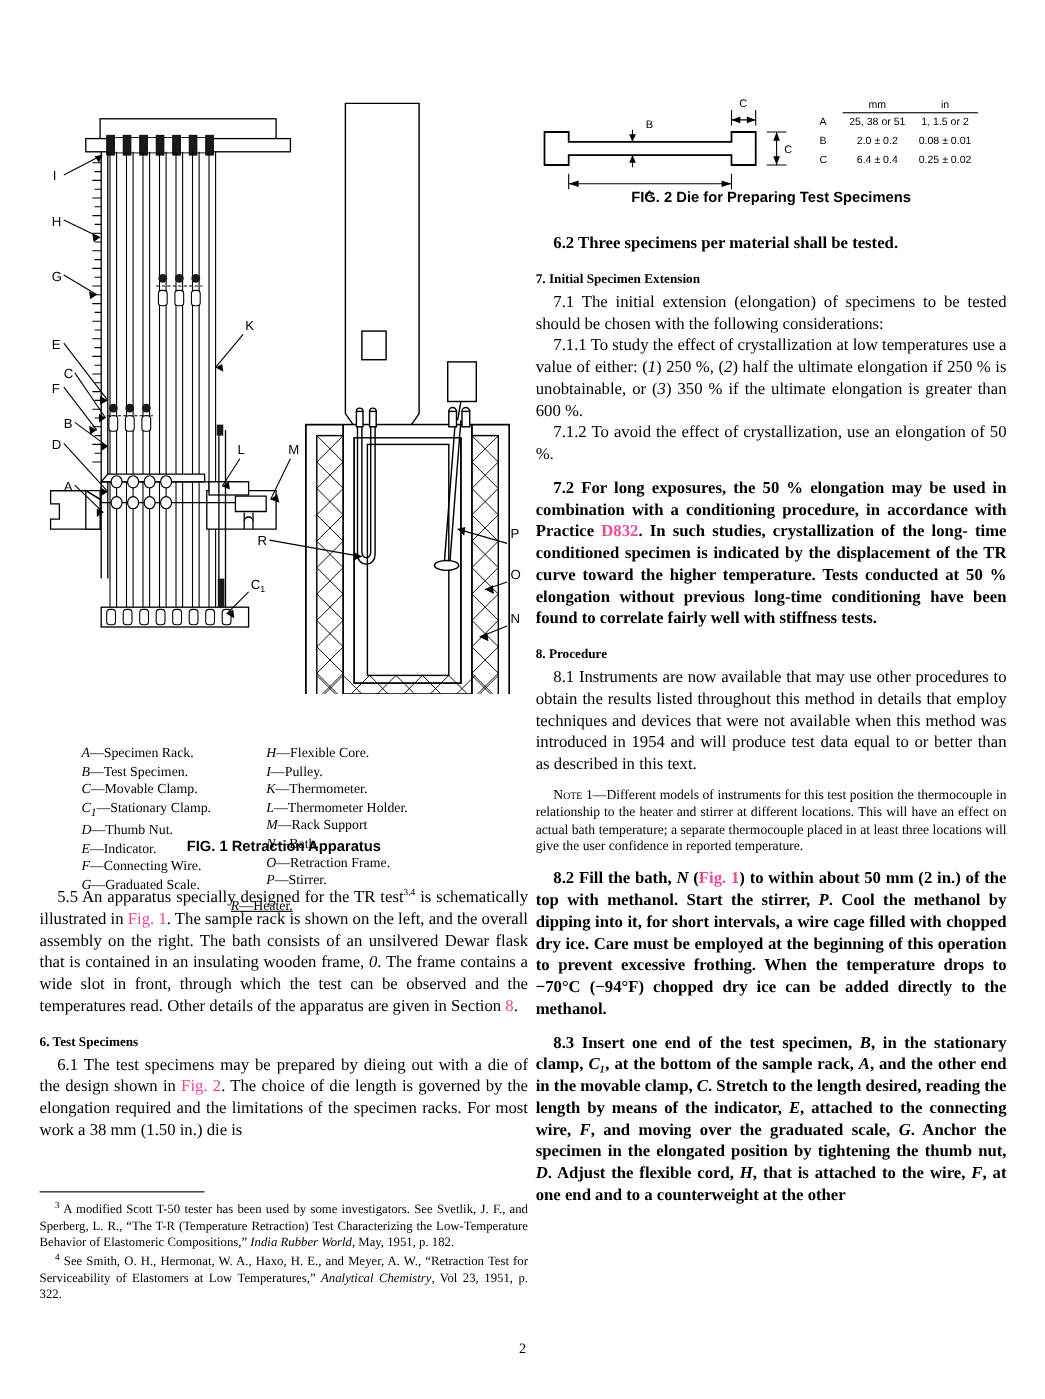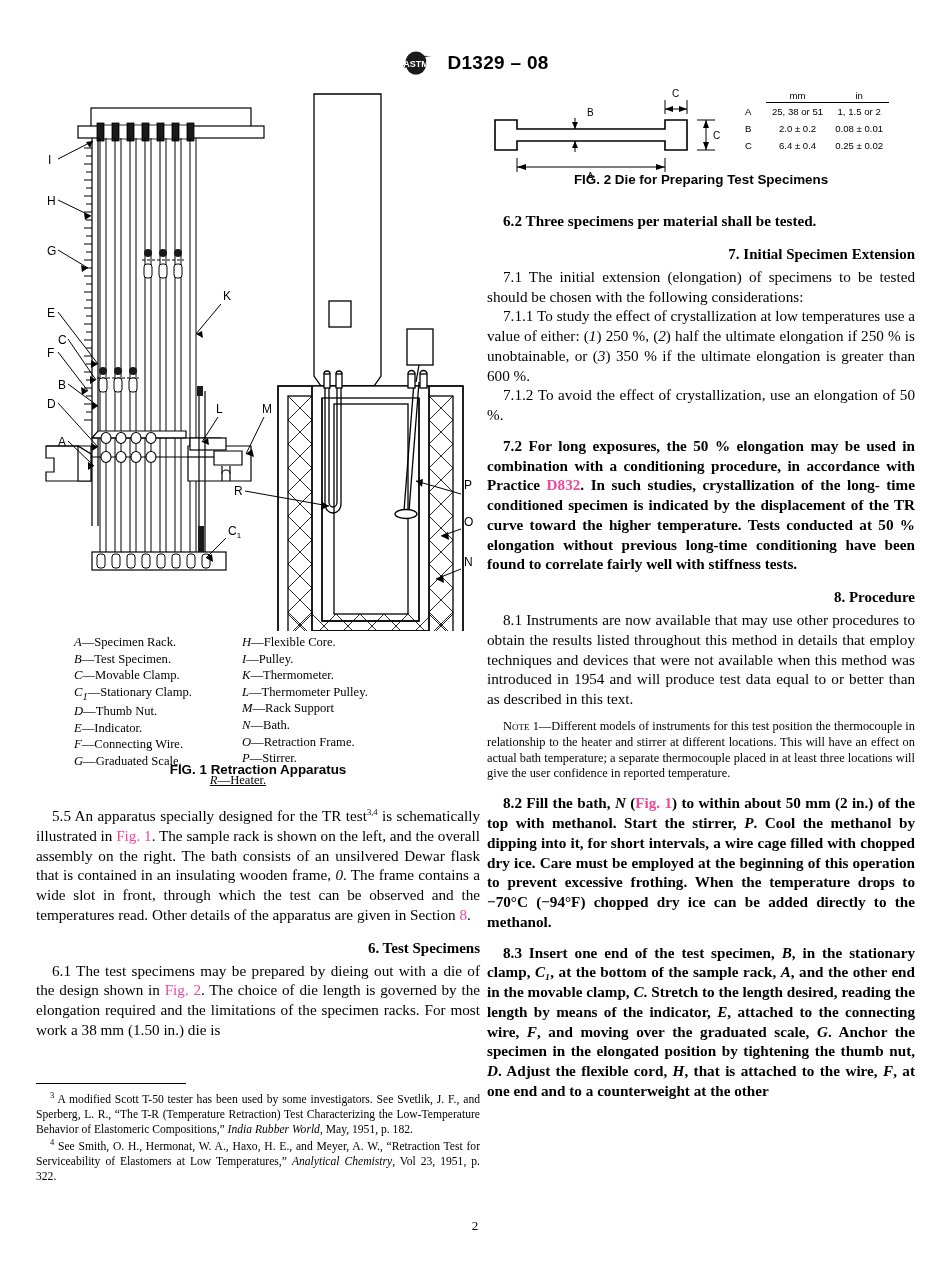--- a/index.html
+++ b/index.html
@@ -50,25 +50,24 @@
     margin: 0 0 0 0;
     font-size: 15.2px;
     line-height: 1.30;
     text-align: justify;
     text-indent: 16px;
     hyphens: auto;
   }
   p.body.cont { text-indent: 0; }
   p.spaced { margin-top: 11px; font-weight: bold; }
   h3.sec {
-    font-size: 15px;
+    font-size: 12px;
     font-weight: bold;
     margin: 15px 0 4px 0;
     text-indent: 0;
-    text-align: right;
   }
   p.note {
     margin: 10px 0 0 0;
     font-size: 12.4px;
     line-height: 1.28;
     text-align: justify;
     text-indent: 16px;
   }
   .smallcaps { font-variant: small-caps; }
   .ital { font-style: italic; }
@@ -117,21 +116,21 @@
     left: 0;
     top: 548px;
     width: 444px;
     font-size: 12.6px;
     line-height: 1.32;
   }
   .legend-cols {
     display: flex;
     padding-left: 38px;
   }
-  .legend-col { width: 168px; }
+  .legend-col { width: 168px; margin-top: 42px; }
   .legend-center {
     text-align: center;
     padding-right: 40px;
     margin-top: 2px;
     text-decoration: underline;
   }
   .legend-col div, .legend-center div { white-space: nowrap; }
   .lit { font-style: italic; }
   .fig1-caption {
     position: absolute;
@@ -178,30 +177,20 @@
     border-bottom: 1px solid #000;
     padding: 0 10px 1px 10px;
   }
   .fig2-table th.blank { border-bottom: none; }
 </style>
 </head>
 <body>
 
 <div class="page">
 
-  <div class="header">
-    <span class="astm-logo">
-      <svg width="34" height="30" viewBox="0 0 34 30">
-        <ellipse cx="15" cy="15" rx="10.5" ry="11.5" fill="#1a1a1a"></ellipse>
-        <path d="M2 18 Q15 4 31 9 Q20 6 4 20 Z" fill="#1a1a1a"></path>
-        <text x="15" y="19" font-family="Liberation Sans, sans-serif" font-size="9" fill="#ffffff" text-anchor="middle" font-weight="bold">ASTM</text>
-      </svg>
-    </span>
-    <span class="doc-designation">D1329 – 08</span>
-  </div>
 
   <div class="fig1">
     <svg width="444" height="545" viewBox="0 0 444 545">
       <g stroke="#000" fill="none" stroke-width="1.2">
 
         <rect x="55" y="22" width="160" height="22"></rect>
 
         <rect x="42" y="40" width="186" height="12" fill="#fff"></rect>
 
         <g fill="#1a1a1a" stroke="#000" stroke-width="0.8">
@@ -548,21 +537,21 @@
           <div><span class="lit">C<sub>1</sub></span><span>—Stationary Clamp.</span></div>
           <div><span class="lit">D</span><span>—Thumb Nut.</span></div>
           <div><span class="lit">E</span><span>—Indicator.</span></div>
           <div><span class="lit">F</span><span>—Connecting Wire.</span></div>
           <div><span class="lit">G</span><span>—Graduated Scale.</span></div>
         </div>
         <div class="legend-col">
           <div><span class="lit">H</span><span>—Flexible Core.</span></div>
           <div><span class="lit">I</span><span>—Pulley.</span></div>
           <div><span class="lit">K</span><span>—Thermometer.</span></div>
-          <div><span class="lit">L</span><span>—Thermometer Pulley.</span></div>
+          <div><span class="lit">L</span><span>—Thermometer Holder.</span></div>
           <div><span class="lit">M</span><span>—Rack Support</span></div>
           <div><span class="lit">N</span><span>—Bath.</span></div>
           <div><span class="lit">O</span><span>—Retraction Frame.</span></div>
           <div><span class="lit">P</span><span>—Stirrer.</span></div>
         </div>
       </div>
       <div class="legend-center">
         <div><span class="lit">R</span><span>—Heater.</span></div>
       </div>
     </div>

